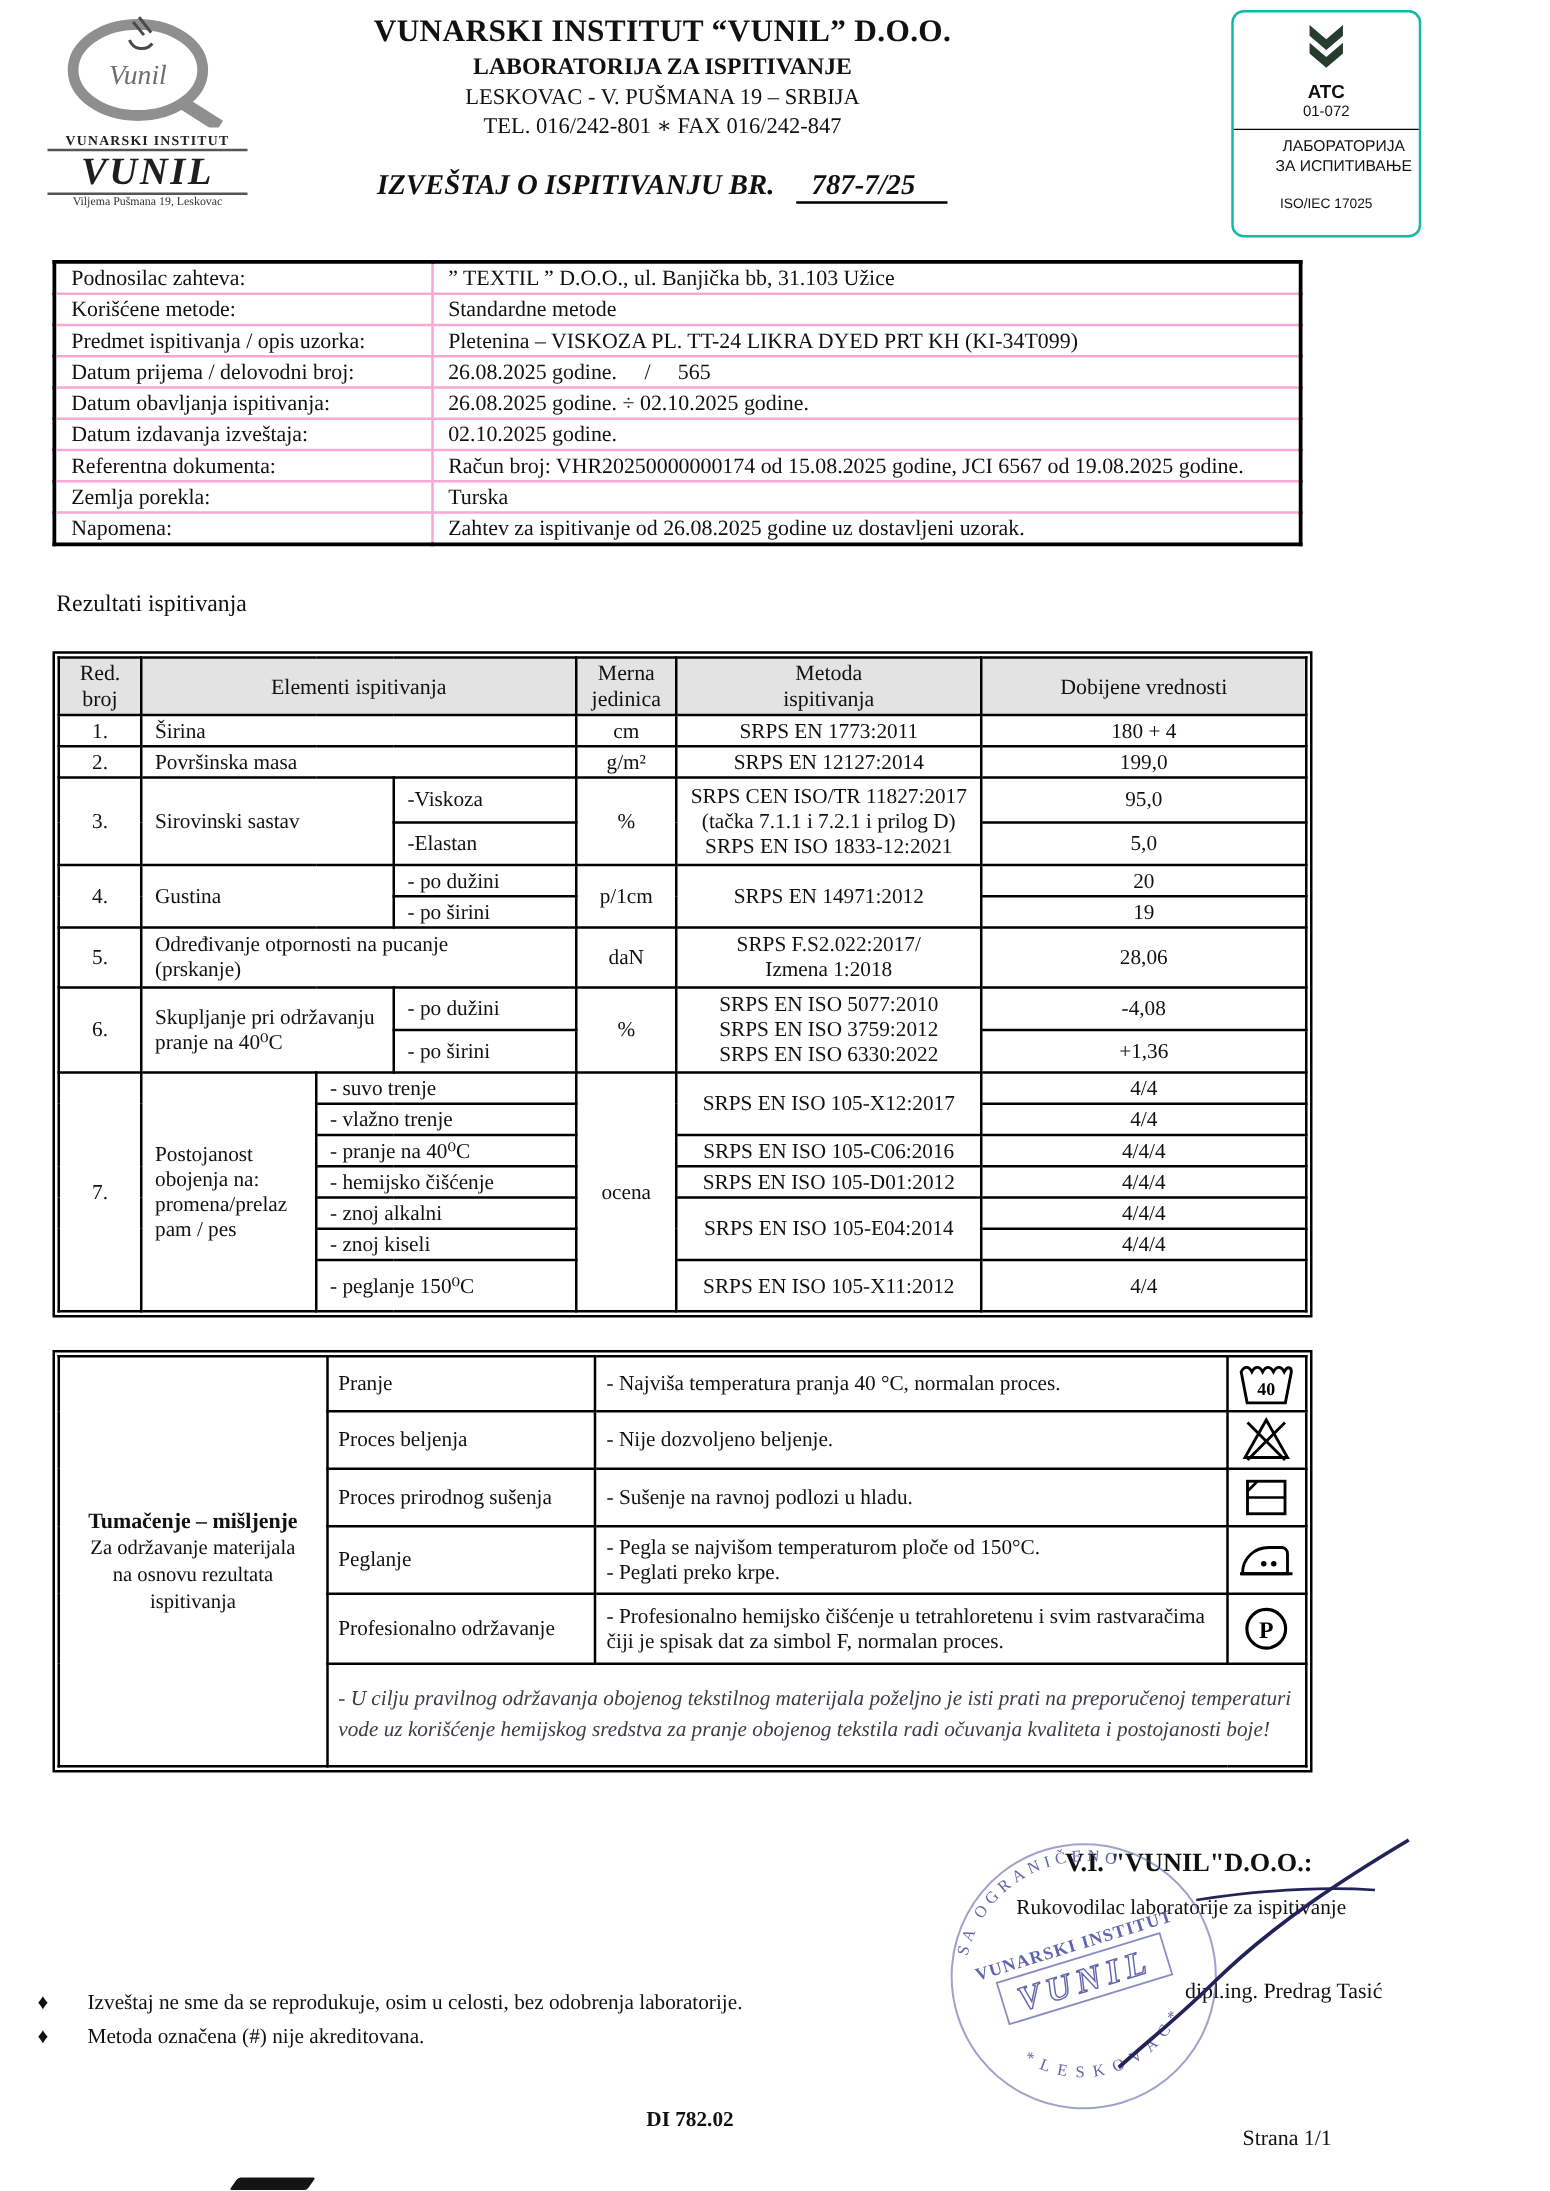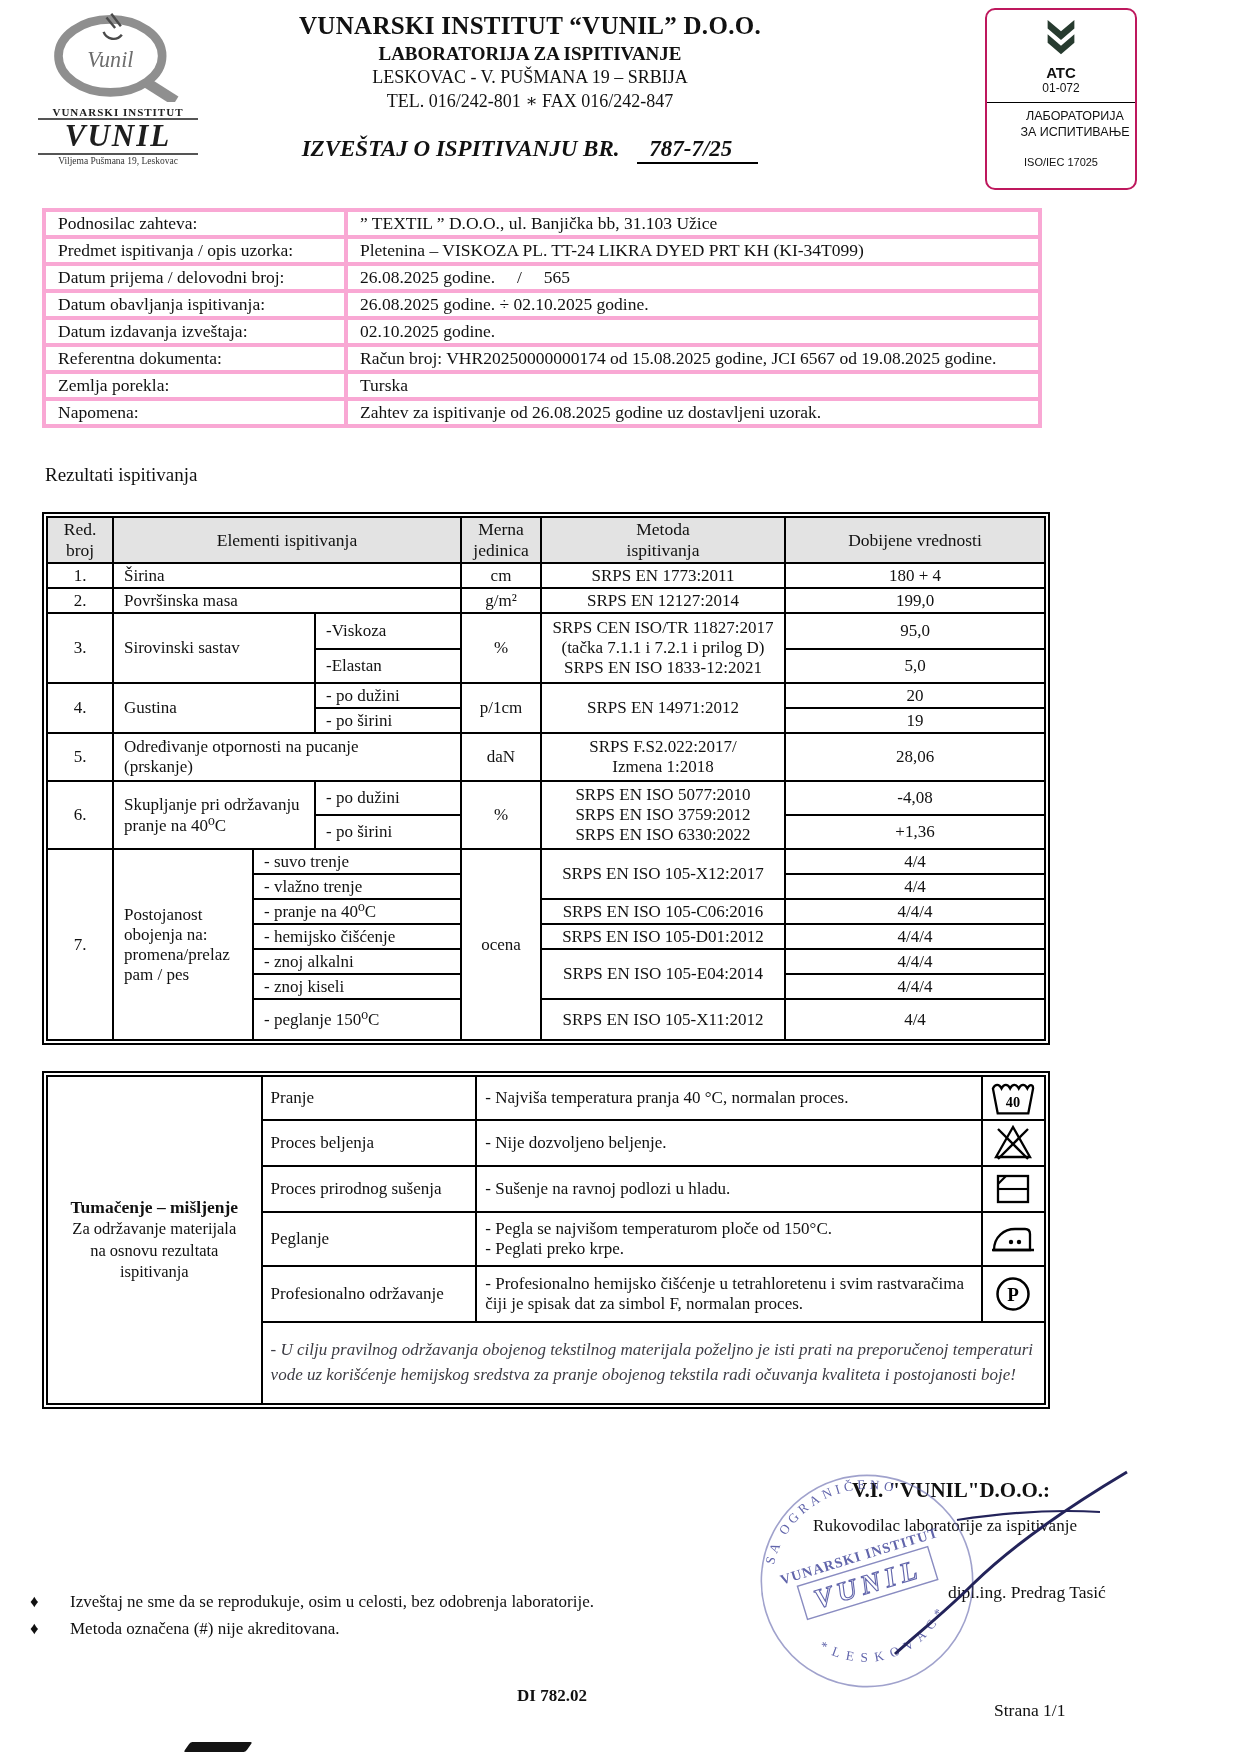--- a/index.html
+++ b/index.html
@@ -21,31 +21,31 @@
   .logo-addr { font-size:9.5px; color:#333; margin-top:1px; }
 
   .hdr-center { position:absolute; left:225px; top:12px; width:610px; text-align:center; }
   .company { font-size:25px; font-weight:bold; letter-spacing:.3px; }
   .lab { font-size:19px; font-weight:bold; margin-top:3px; }
   .addr,.tel { font-size:18px; margin-top:2px; }
   .report-line { margin-top:24px; font-size:23px; font-weight:bold; font-style:italic; white-space:nowrap; }
   .report-number { border-bottom:2.5px solid #000; padding:0 26px 1px 12px; margin-left:12px; }
 
   .badge { position:absolute; left:985px; top:8px; width:152px; height:182px;
-           border:2px solid #be185d; border-radius:10px; text-align:center; padding-top:8px; }
+           border:2px solid #14b8a6; border-radius:10px; text-align:center; padding-top:8px; }
   .atc-mark { width:46px; height:42px; }
   .atc { font-size:15px; font-weight:bold; font-family:"Liberation Sans",sans-serif; }
   .atc-num { font-size:12px; font-family:"Liberation Sans",sans-serif; }
   .badge-sep { border-top:1.5px solid #000; margin:7px 0 6px 0; }
   .badge-lab { font-size:12.5px; line-height:1.25; font-family:"Liberation Sans",sans-serif;padding-left:28px; }
   .badge-iso { font-size:11px; margin-top:16px; font-family:"Liberation Sans",sans-serif; }
 
   
   .info-table { border-collapse:collapse; width:1000px; margin:6px 0 0 42px; border:3px solid #000; }
-  .info-table td { border:4px solid #f9a8d4; font-size:17.5px; padding:1px 8px 1px 12px; height:25px; }
+  .info-table td { border:2px solid #f9a8d4; font-size:17.5px; padding:1px 8px 1px 12px; height:25px; }
   .info-table td.lbl { width:302px; }
 
   
   .sec-title { font-size:19px; margin:36px 0 0 45px; }
   .dbl { border:2px solid #000; padding:2px; width:1008px; margin:26px 0 0 42px; }
   table.res { border-collapse:collapse; width:100%; }
   table.res th, table.res td { border:2px solid #000; font-size:17px; padding:1px 6px; }
   table.res th { font-weight:normal; background:#e3e3e3; font-size:17.5px; text-align:center; }
   table.res td.c { text-align:center; }
   table.res td.l { text-align:left; padding-left:10px; }
@@ -123,20 +123,24 @@
       <div class="badge-lab">ЗА ИСПИТИВАЊЕ</div>
       <div class="badge-iso">ISO/IEC 17025</div>
     </div>
   </div>
 
   <table class="info-table">
     <tbody>
         <tr>
       <td class="lbl">Podnosilac zahteva:</td>
       <td class="prewrap">” TEXTIL ” D.O.O., ul. Banjička bb, 31.103 Užice</td>
+        </tr>
+    <tr>
+      <td class="lbl">Korišćene metode:</td>
+      <td class="prewrap">Standardne metode</td>
         </tr>
     <tr>
       <td class="lbl">Predmet ispitivanja / opis uzorka:</td>
       <td class="prewrap">Pletenina – VISKOZA PL. TT-24 LIKRA DYED PRT KH (KI-34T099)</td>
         </tr>
     <tr>
       <td class="lbl">Datum prijema / delovodni broj:</td>
       <td class="prewrap">26.08.2025 godine.     /     565</td>
         </tr>
     <tr>

